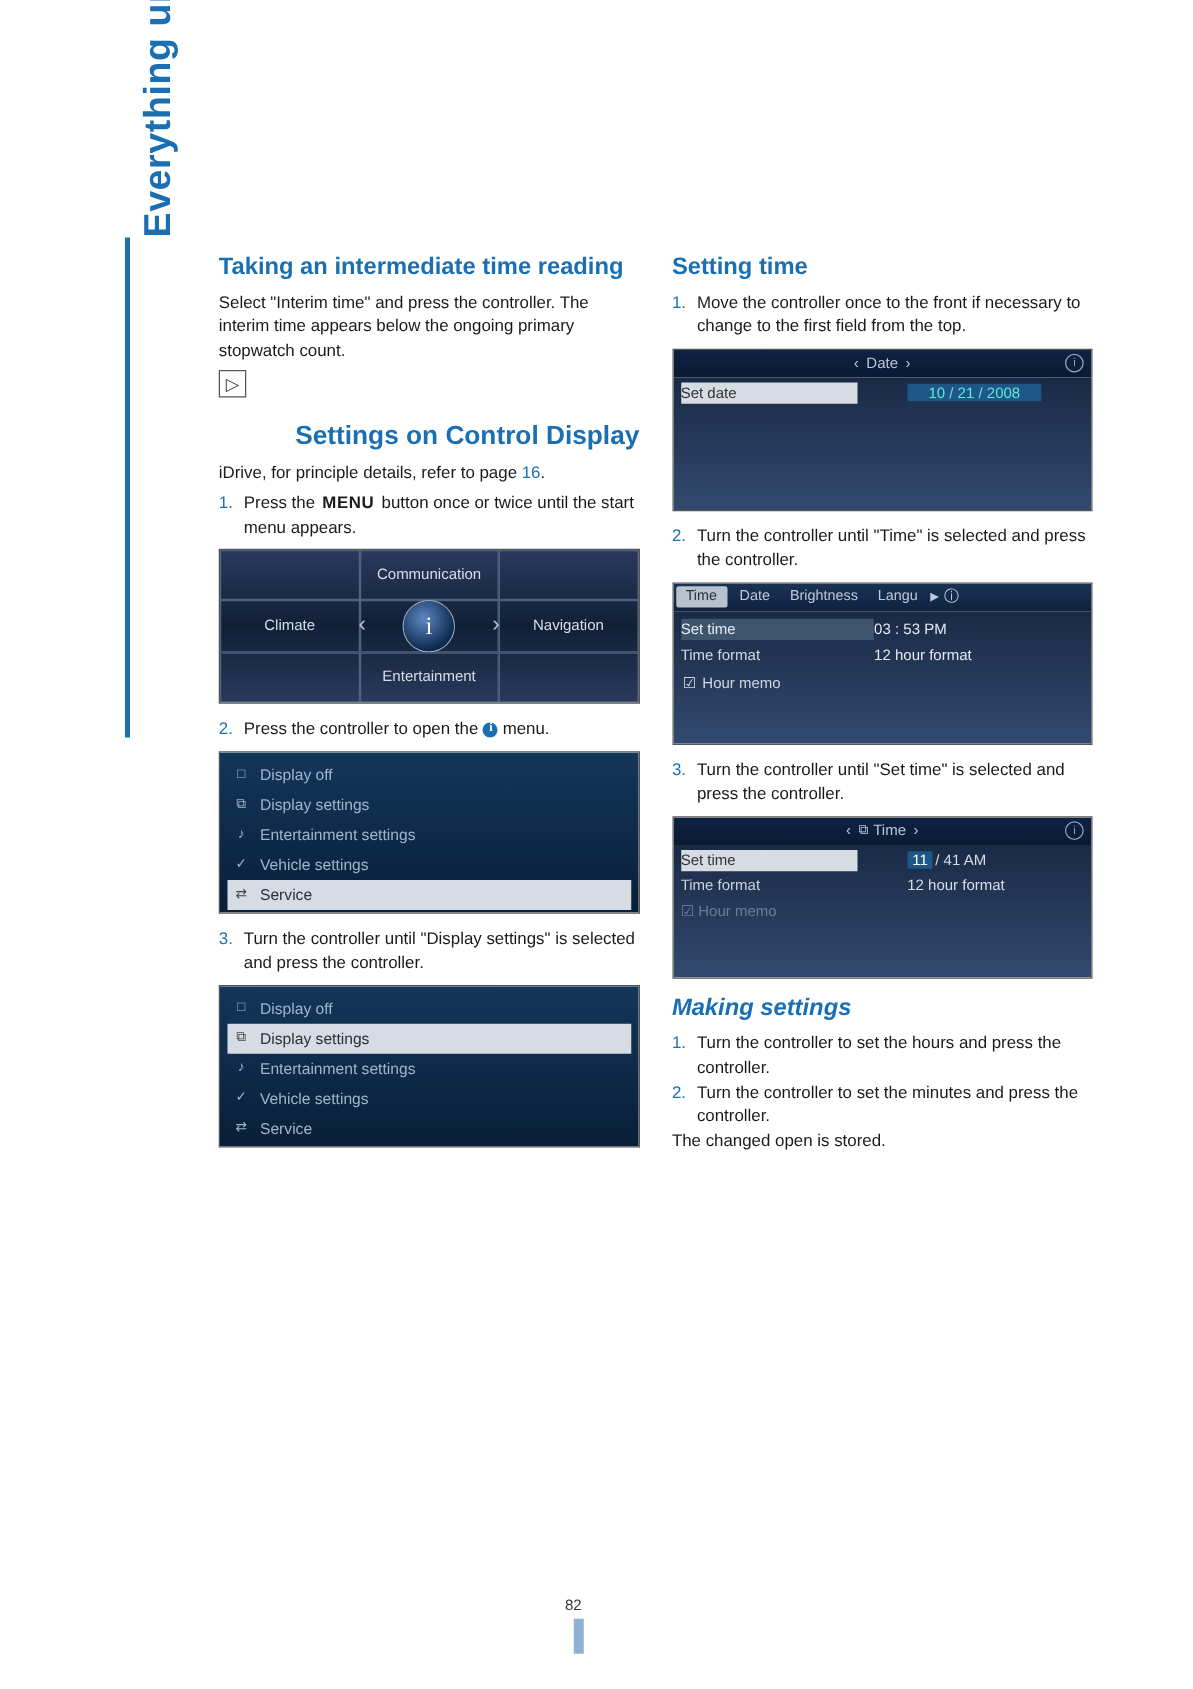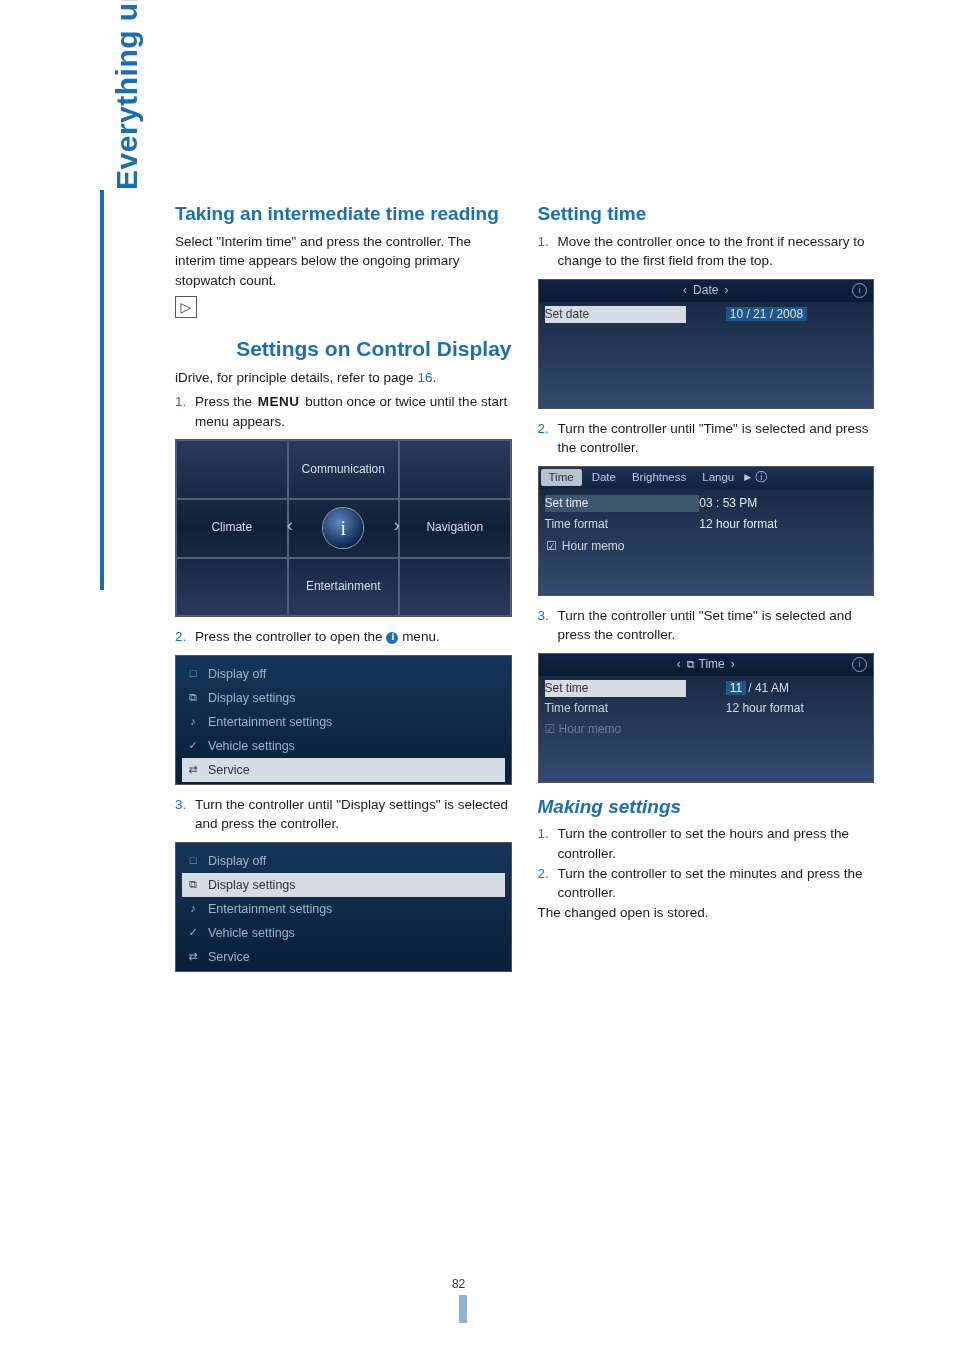--- a/index.html
+++ b/index.html
@@ -114,21 +114,21 @@
   .fig {
     margin: 8px 0 10px 0;
     width: 100%;
     height: 130px;
     border: 1px solid #555;
     position: relative;
     overflow: hidden;
     font-size: 12px;
     color: #cfd6de;
   }
-  .fig.tall { height: 178px; }
+  .fig.tall { height: 124px; }
   
   .idrive-bg {
     position: absolute; inset: 0;
     background: linear-gradient(180deg, #2a3a5d 0%, #0f2036 50%, #2a3a5d 100%);
   }
   .idrive-grid {
     position: absolute; inset: 0;
     display: grid;
     grid-template-columns: 1fr 1fr 1fr;
     grid-template-rows: 1fr 1fr 1fr;
@@ -170,21 +170,21 @@
     border:1px solid #8fa3bf; border-radius:50%; display:flex;align-items:center;justify-content:center; font-size:9px; color:#8fa3bf;}
   .date-fig .body {
     position:absolute; left:0; right:0; top:22px; bottom:0;
     background:linear-gradient(180deg,#192a45 0%, #324a6e 100%);
     padding:4px 6px; display:flex; flex-direction:column; gap:3px;
   }
   .date-row { display:flex;gap:40px; }
   .date-row .k { width: 50%; color:#c7d1de; }
   .date-row.sel .k { background:#d6dce3; color:#333; }
   .date-row .v { width:50%; color:#d5dde8; }
-  .date-row.sel .v .box { background:#1e5687; color:#e5e5e5; padding:0 4px;}
+  .date-row.sel .v .box { background:#1e5687; color:#5eead4; padding:0 17px;}
   
   .time-fig .tabs { height:22px; display:flex; align-items:center;
     background:linear-gradient(180deg,#1b3257,#0f233e); color:#bfcbdc; font-size:11.5px;}
   .time-fig .tab { padding:0 8px; }
   .time-fig .tab.sel { background:#b8c2cf; color:#27323f; border-radius:2px; margin:2px;}
   .time-fig .body { position:absolute; left:0; right:0; top:22px; bottom:0;
     background:linear-gradient(180deg,#192a45 0%, #324a6e 100%);
     padding:6px; display:flex; flex-direction:column; gap:4px;}
   .stf-row { display:flex;}
   .stf-row .k { width:48%; color:#cfd8e4;}

